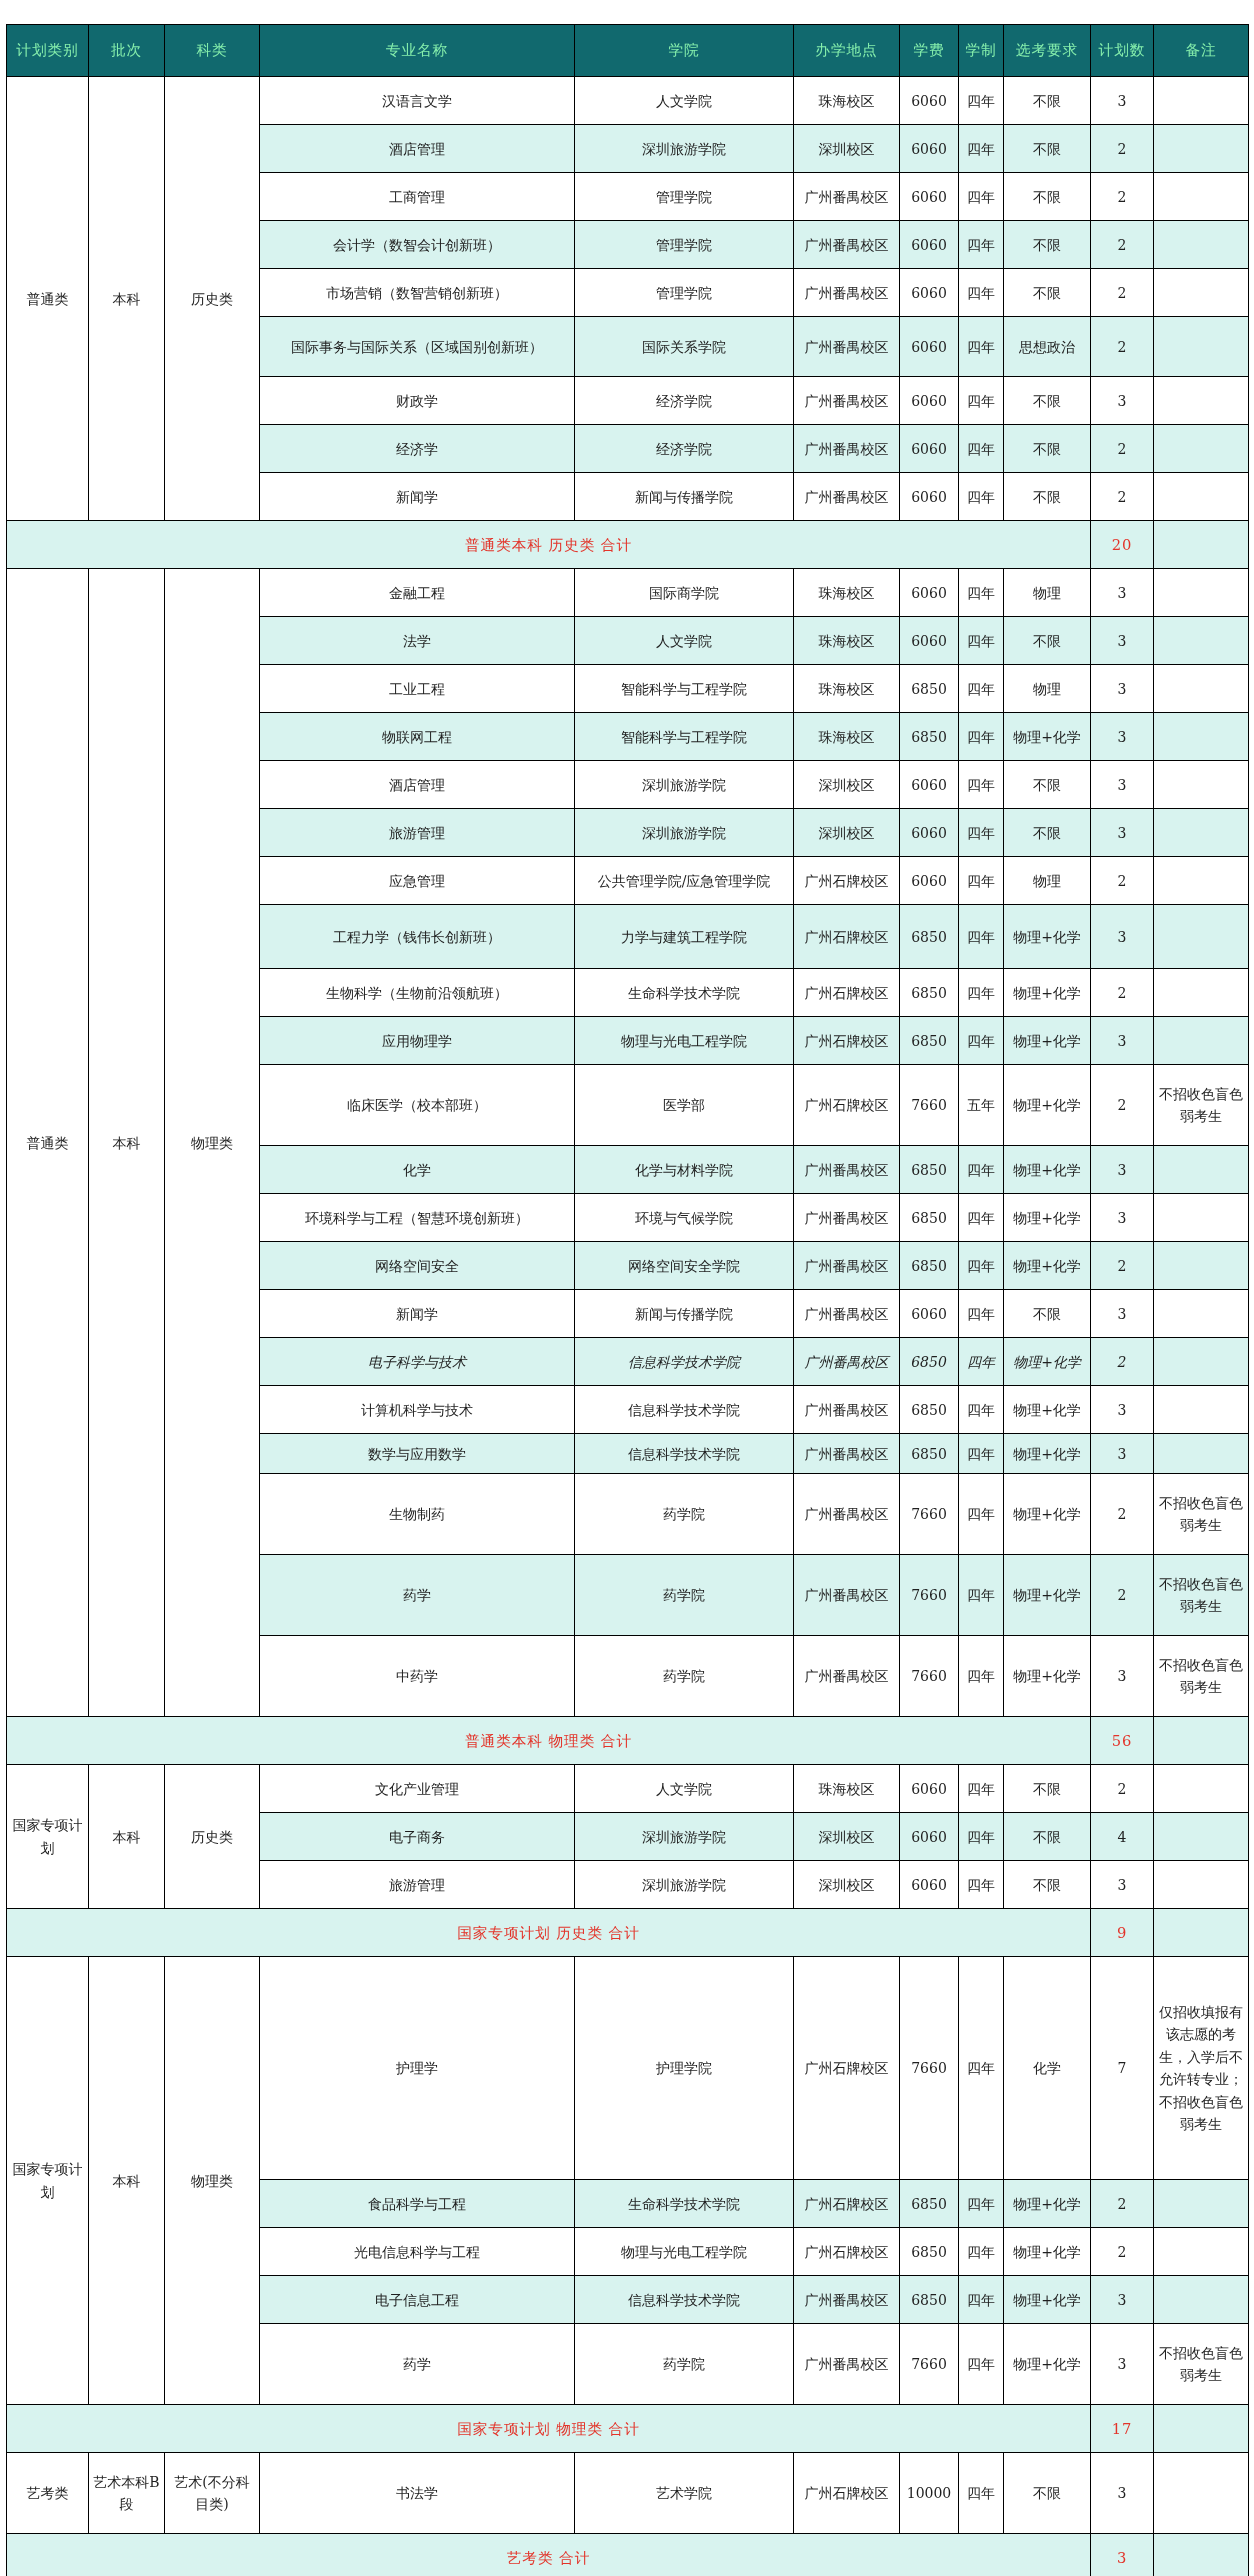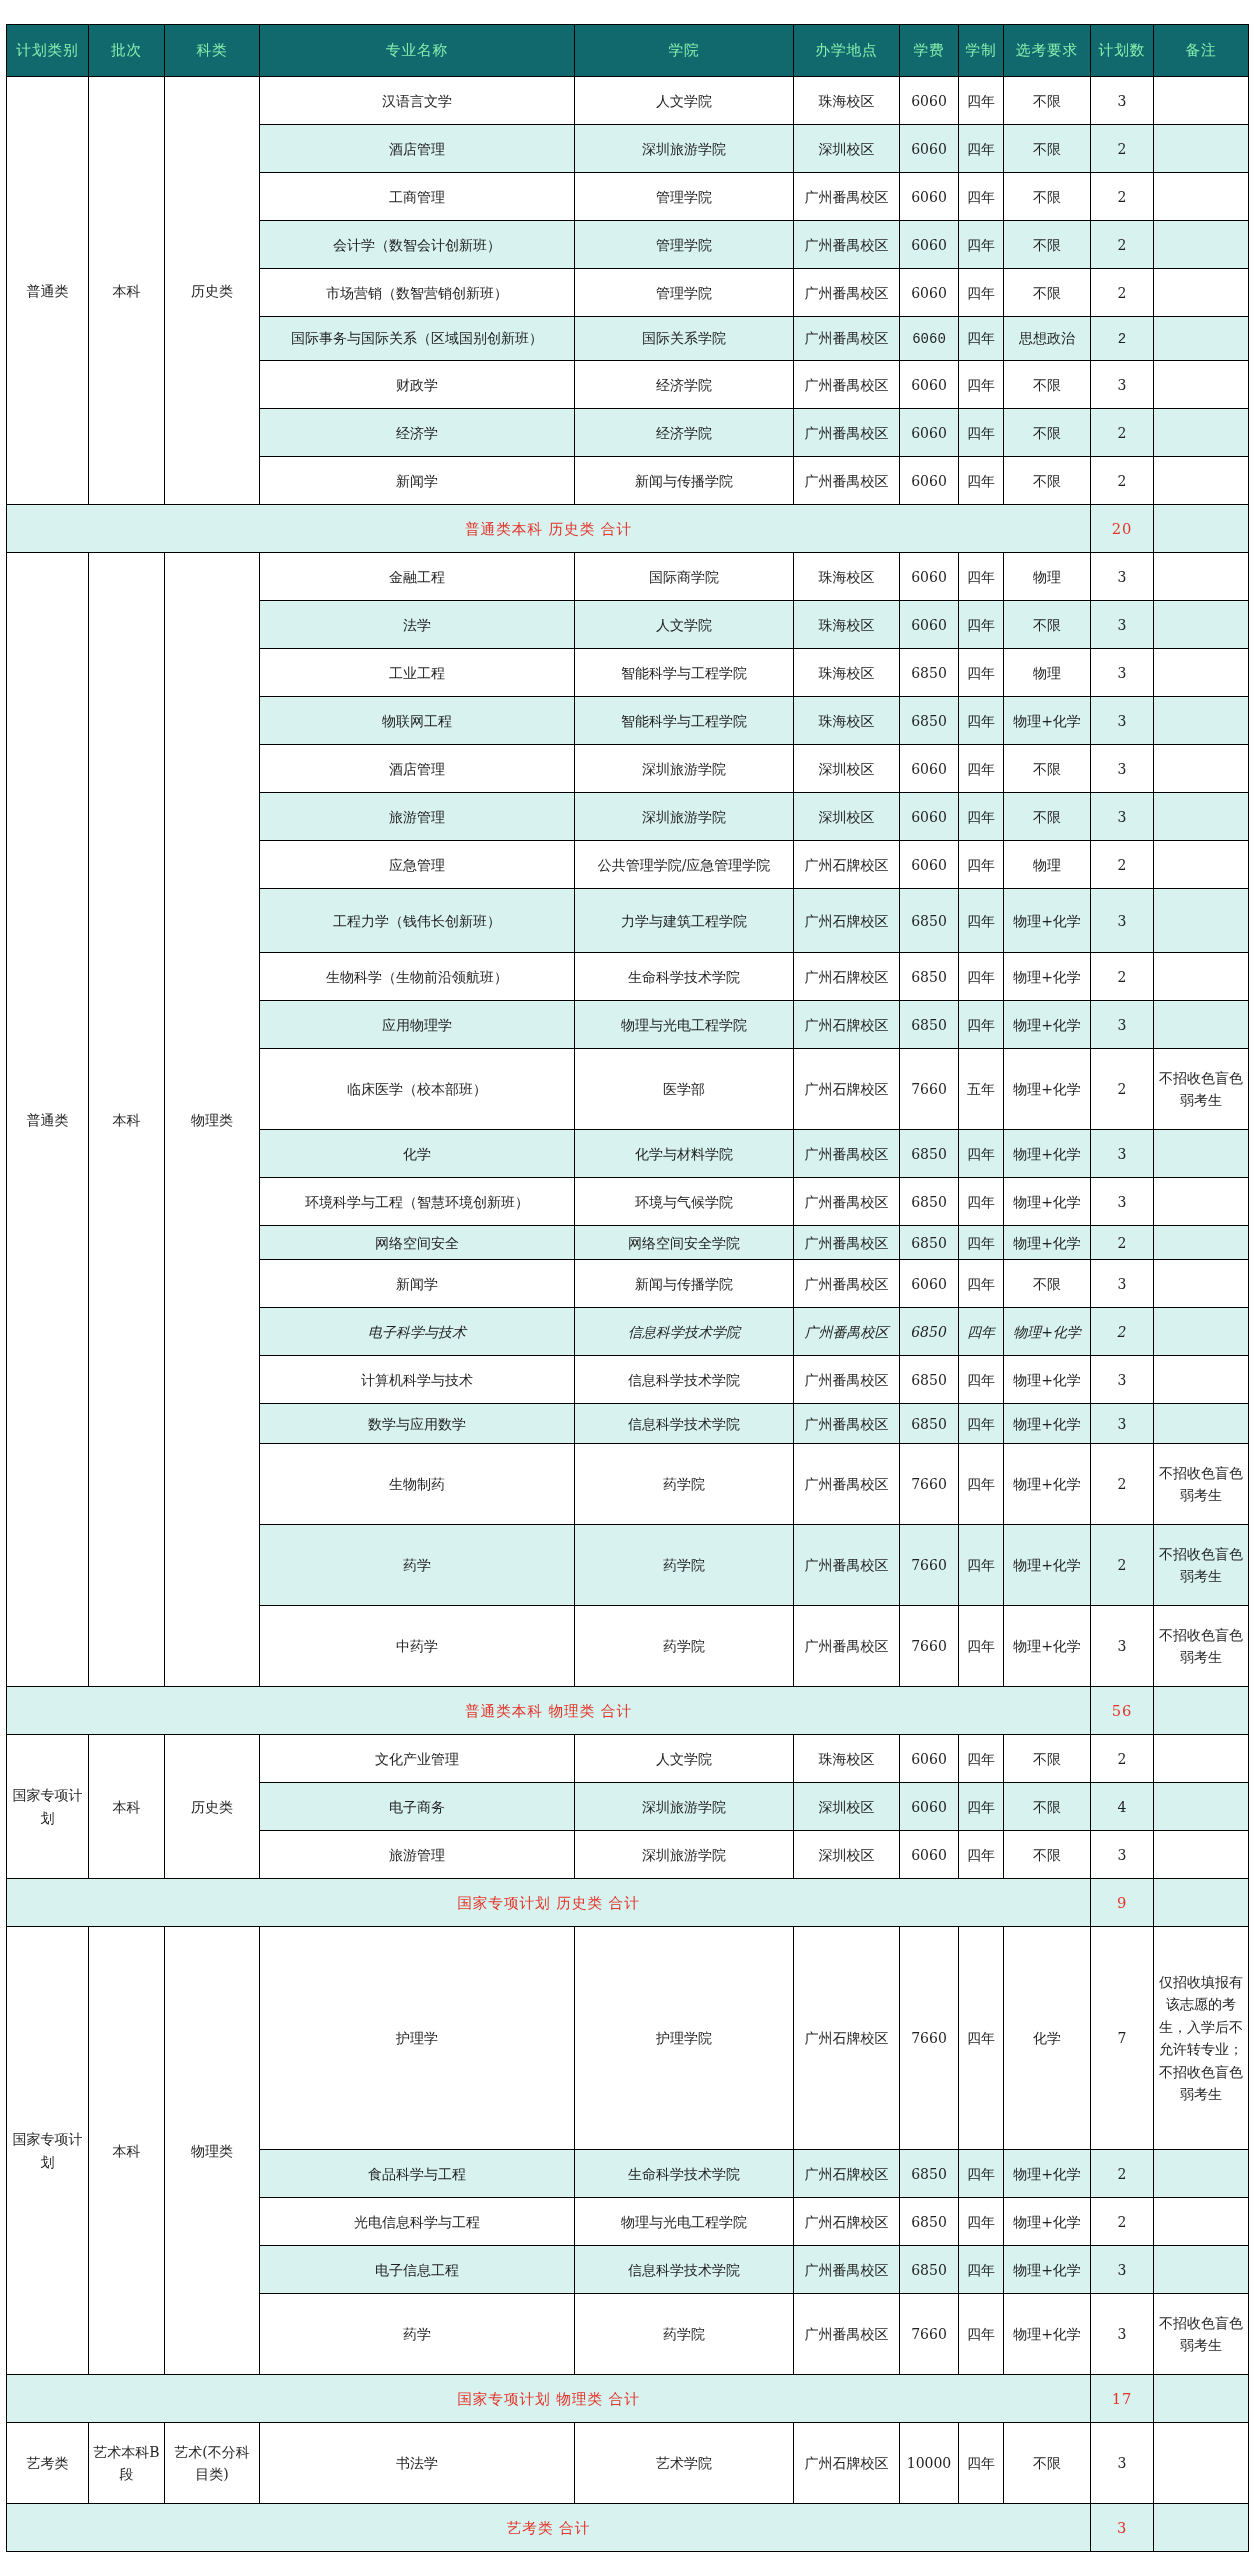--- a/index.html
+++ b/index.html
@@ -107,21 +107,21 @@
         <tr style="height: 48px;">
           <td class="datacell">市场营销（数智营销创新班）</td>
           <td class="datacell">管理学院</td>
           <td class="datacell">广州番禺校区</td>
           <td class="datacell">6060</td>
           <td class="datacell">四年</td>
           <td class="datacell">不限</td>
           <td class="datacell">2</td>
           <td class="datacell remarkcell"></td>
         </tr>
-        <tr class="alt" style="height: 44px; font-family: Liberation Mono, monospace;">
+        <tr class="alt" style="height: 60px;">
           <td class="datacell">国际事务与国际关系（区域国别创新班）</td>
           <td class="datacell">国际关系学院</td>
           <td class="datacell">广州番禺校区</td>
           <td class="datacell">6060</td>
           <td class="datacell">四年</td>
           <td class="datacell">思想政治</td>
           <td class="datacell">2</td>
           <td class="datacell remarkcell"></td>
         </tr>
         <tr style="height: 48px;">
@@ -285,21 +285,21 @@
         <tr style="height: 48px;">
           <td class="datacell">环境科学与工程（智慧环境创新班）</td>
           <td class="datacell">环境与气候学院</td>
           <td class="datacell">广州番禺校区</td>
           <td class="datacell">6850</td>
           <td class="datacell">四年</td>
           <td class="datacell">物理+化学</td>
           <td class="datacell">3</td>
           <td class="datacell remarkcell"></td>
         </tr>
-        <tr class="alt" style="height: 34px; padding-left: 48px;">
+        <tr class="alt" style="height: 48px; padding-left: 48px;">
           <td class="datacell">网络空间安全</td>
           <td class="datacell">网络空间安全学院</td>
           <td class="datacell">广州番禺校区</td>
           <td class="datacell">6850</td>
           <td class="datacell">四年</td>
           <td class="datacell">物理+化学</td>
           <td class="datacell">2</td>
           <td class="datacell remarkcell"></td>
         </tr>
         <tr style="height: 48px;">

